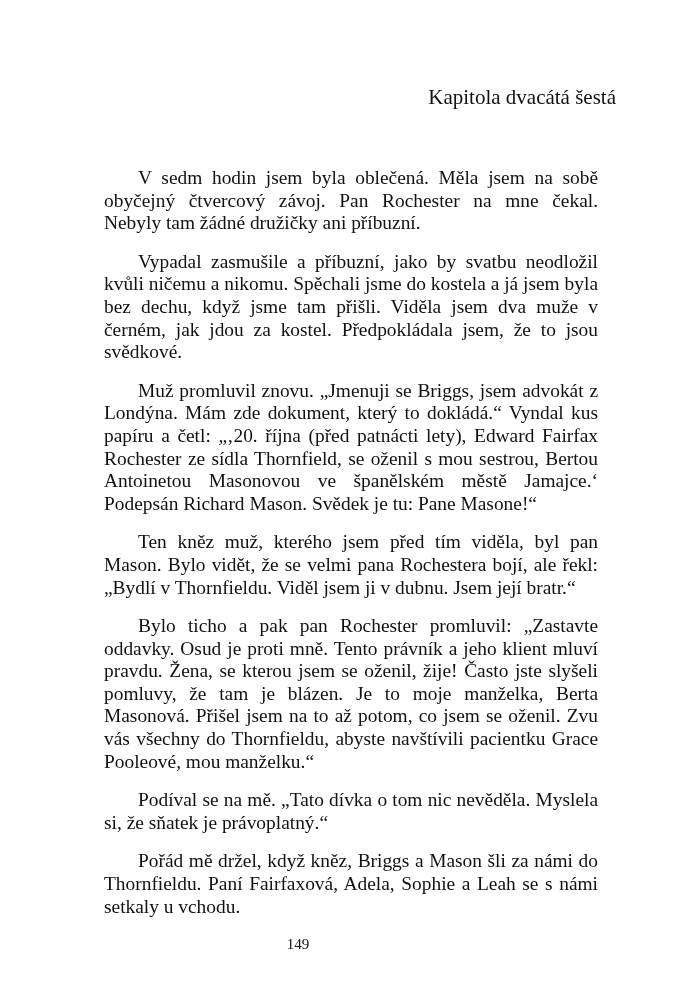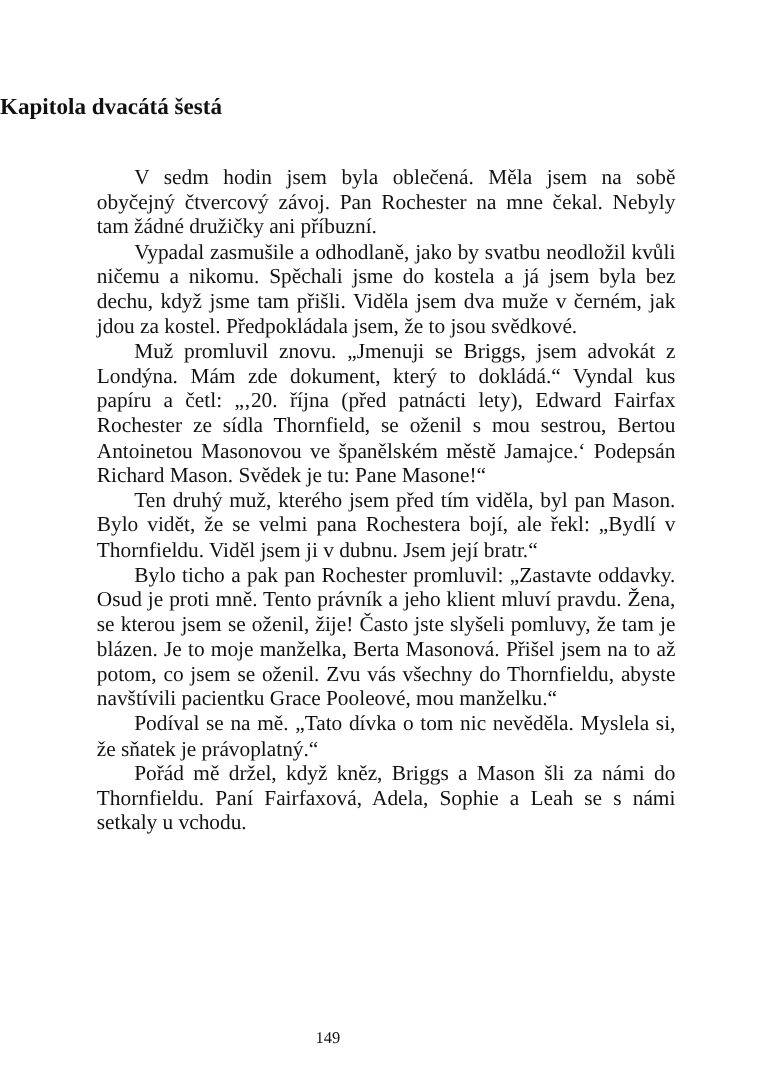--- a/index.html
+++ b/index.html
@@ -19,36 +19,36 @@
       position: absolute;
       left: 0; top: 0;
       width: 700px;
       height: 985px;
     }
     .chapter-title {
       position: absolute;
       top: 84px;
       left: 0;
       width: 616px;
-      text-align: left;
-      font-weight: bold;
+      text-align: right;
+      font-weight: normal;
       font-size: 21px;
       line-height: 26px;
       margin: 0;
     }
     .body-text {
       position: absolute;
       top: 151px;
       left: 88px;
       width: 526px;
       font-size: 19.4px;
       line-height: 22.6px;
     }
     .para {
-      margin: 0;
+      margin: 16px;
       text-indent: 34px;
       text-align: justify;
       hyphens: none;
     }
     .page-number {
       position: absolute;
       top: 935px;
       left: 0;
       width: 596px;
       text-align: center;
@@ -57,22 +57,22 @@
     }
   </style>
 </head>
 <body>
 
 <div class="page">
   <h1 class="chapter-title">Kapitola dvacátá šestá</h1>
 
   <div class="body-text">
     <p class="para">V sedm hodin jsem byla oblečená. Měla jsem na sobě obyčejný čtvercový závoj. Pan Rochester na mne čekal. Nebyly tam žádné družičky ani příbuzní.</p>
-    <p class="para">Vypadal zasmušile a odhodlaně, jako by svatbu neodložil kvůli ničemu a nikomu. Spěchali jsme do kostela a já jsem byla bez dechu, když jsme tam přišli. Viděla jsem dva muže v černém, jak jdou za kostel. Předpokládala jsem, že to jsou svědkové.</p>
+    <p class="para">Vypadal zasmušile a příbuzní, jako by svatbu neodložil kvůli ničemu a nikomu. Spěchali jsme do kostela a já jsem byla bez dechu, když jsme tam přišli. Viděla jsem dva muže v černém, jak jdou za kostel. Předpokládala jsem, že to jsou svědkové.</p>
     <p class="para">Muž promluvil znovu. „Jmenuji se Briggs, jsem advokát z Londýna. Mám zde dokument, který to dokládá.“ Vyndal kus papíru a četl: „‚20. října (před patnácti lety), Edward Fairfax Rochester ze sídla Thornfield, se oženil s mou sestrou, Bertou Antoinetou Masonovou ve španělském městě Jamajce.‘ Podepsán Richard Mason. Svědek je tu: Pane Masone!“</p>
-    <p class="para">Ten druhý muž, kterého jsem před tím viděla, byl pan Mason. Bylo vidět, že se velmi pana Rochestera bojí, ale řekl: „Bydlí v Thornfieldu. Viděl jsem ji v dubnu. Jsem její bratr.“</p>
+    <p class="para">Ten kněz muž, kterého jsem před tím viděla, byl pan Mason. Bylo vidět, že se velmi pana Rochestera bojí, ale řekl: „Bydlí v Thornfieldu. Viděl jsem ji v dubnu. Jsem její bratr.“</p>
     <p class="para">Bylo ticho a pak pan Rochester promluvil: „Zastavte oddavky. Osud je proti mně. Tento právník a jeho klient mluví pravdu. Žena, se kterou jsem se oženil, žije! Často jste slyšeli pomluvy, že tam je blázen. Je to  moje manželka, Berta Masonová. Přišel jsem na to až potom, co jsem se oženil. Zvu vás všechny do Thornfieldu, abyste navštívili pacientku Grace Pooleové, mou manželku.“</p>
     <p class="para">Podíval se na mě. „Tato dívka o tom nic nevěděla. Myslela si, že sňatek je právoplatný.“</p>
     <p class="para">Pořád mě držel, když kněz, Briggs a Mason šli za námi do Thornfieldu. Paní Fairfaxová, Adela, Sophie a Leah se s námi setkaly u vchodu.</p>
   </div>
 
   <div class="page-number">149</div>
 </div>
 
 </body></html>

